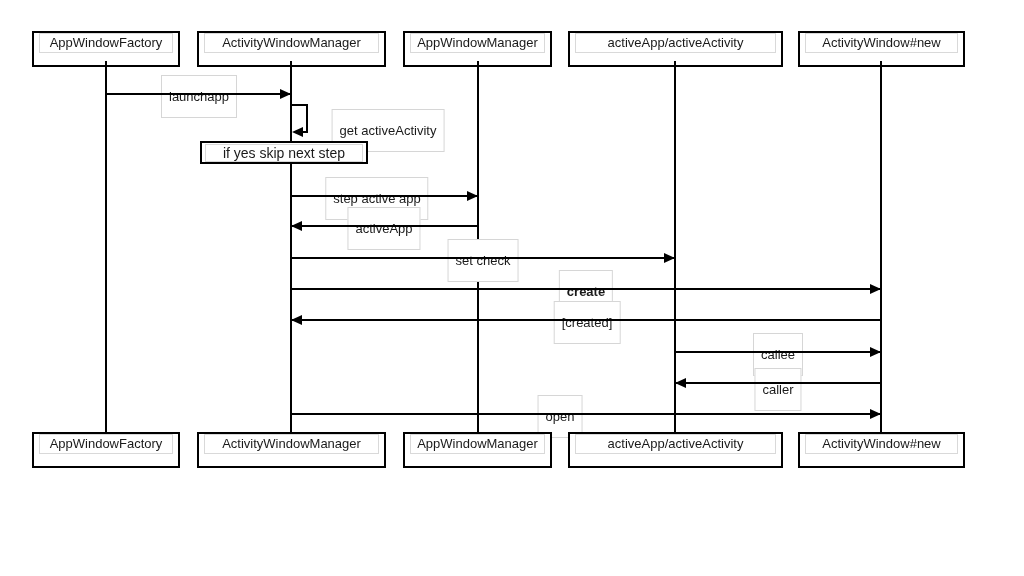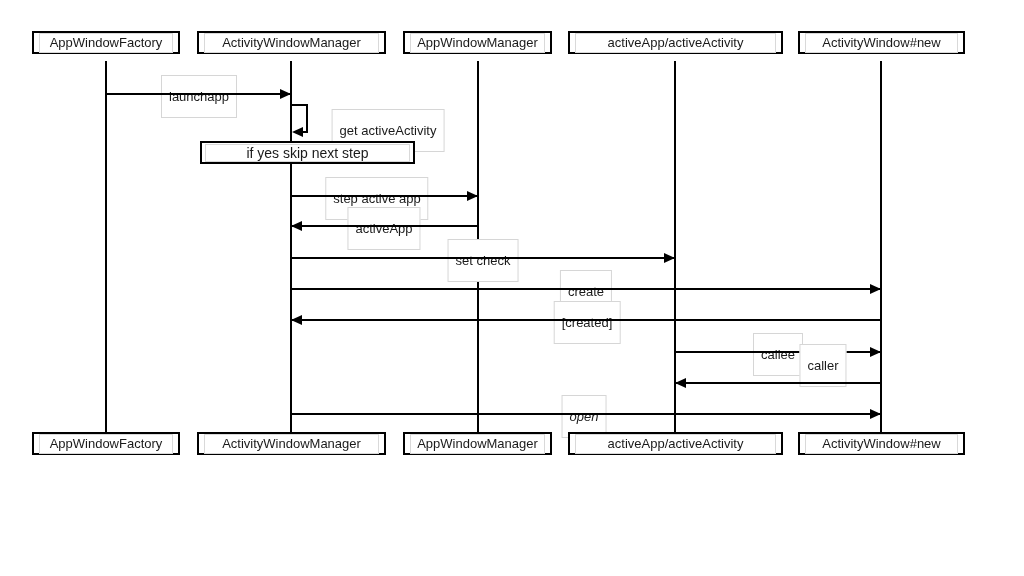--- a/index.html
+++ b/index.html
@@ -8,21 +8,21 @@
     background: #ffffff;
     font-family: "Liberation Sans", sans-serif;
     color: #1a1a1a;
     overflow: hidden;
   }
   .slide { position: relative; width: 1024px; height: 576px; background: #fff; }
 
   
   .actor {
     position: absolute;
-    height: 23px;
+    height: 36px;
     border: 2px solid #000;
     background: #fff;
     box-sizing: border-box;
     display: flex;
     align-items: flex-start;
   }
   .actor-inner {
     flex: 1;
     margin: 0 5px;
     border: 1px solid #d9d9d9;
@@ -142,21 +142,21 @@
   </div>
 
   <div>
     <div class="mline" style="left:291px; top:104px; width:17px;"></div>
     <div class="vline" style="left:306px; top:104px; height:29px;"></div>
     <div class="mline" style="left:300px; top:131px; width:8px;"></div>
     <div class="ah-left" style="left:292px; top:127px;"></div>
     <div class="mlabel" style="left:388px; top:109px;text-align:center;">get activeActivity</div>
   </div>
 
-  <div class="note" style="left:200px; top:141px; width:215px; height:23px;">
+  <div class="note" style="left:200px; top:141px; width:168px; height:23px;">
     <div class="note-inner">if yes skip next step</div>
   </div>
 
   <div>
     <div class="mlabel" style="left:377px; top:177px;">step active app</div>
     <div class="mline" style="left:291px; top:195px; width:187px;"></div>
     <div class="ah-right" style="left:467px; top:191px;"></div>
   </div>
 
   <div>
@@ -165,45 +165,45 @@
     <div class="ah-left" style="left:291px; top:221px;"></div>
   </div>
 
   <div>
     <div class="mlabel" style="left:483px; top:239px;">set check</div>
     <div class="mline" style="left:291px; top:257px; width:384px;"></div>
     <div class="ah-right" style="left:664px; top:253px;"></div>
   </div>
 
   <div>
-    <div class="mlabel" style="left:586px; top:270px;">create</div>
+    <div class="mlabel" style="left:586px; top:270px;font-weight:bold;">create</div>
     <div class="mline" style="left:291px; top:288px; width:590px;"></div>
     <div class="ah-right" style="left:870px; top:284px;"></div>
   </div>
 
   <div>
     <div class="mlabel" style="left:587px; top:301px;">[created]</div>
     <div class="mline" style="left:291px; top:319px; width:590px;"></div>
     <div class="ah-left" style="left:291px; top:315px;"></div>
   </div>
 
   <div>
     <div class="mlabel" style="left:778px; top:333px;">callee</div>
     <div class="mline" style="left:675px; top:351px; width:206px;"></div>
     <div class="ah-right" style="left:870px; top:347px;"></div>
   </div>
 
   <div>
-    <div class="mlabel" style="left:778px; top:344px;margin-left:45px;">caller</div>
+    <div class="mlabel" style="left:778px; top:368px;">caller</div>
     <div class="mline" style="left:675px; top:382px; width:206px;"></div>
     <div class="ah-left" style="left:675px; top:378px;"></div>
   </div>
 
   <div>
-    <div class="mlabel" style="left:584px; top:395px;font-style:italic;">open</div>
+    <div class="mlabel" style="left:560px; top:395px;">open</div>
     <div class="mline" style="left:291px; top:413px; width:590px;"></div>
     <div class="ah-right" style="left:870px; top:409px;"></div>
   </div>
 
   <div class="actor" style="left:32px;  top:432px; width:148px;">
     <div class="actor-inner">AppWindowFactory</div>
   </div>
   <div class="actor" style="left:197px; top:432px; width:189px;">
     <div class="actor-inner">ActivityWindowManager</div>
   </div>

